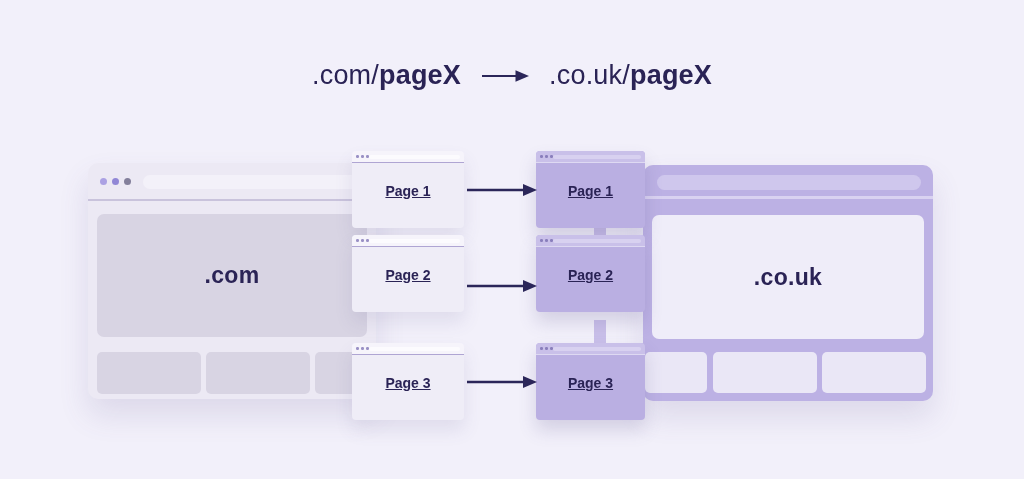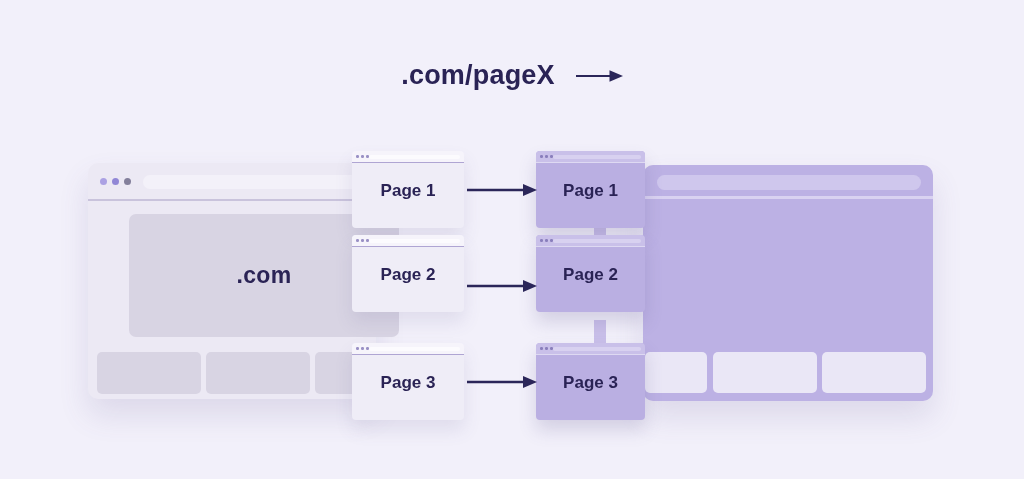--- a/index.html
+++ b/index.html
@@ -12,62 +12,62 @@
     --dot1:#ABA1E3; --dot2:#9187D6; --dot3:#837F9B;
     --mini-dot-light:#9A91C5; --mini-dot-purple:#8A7FBC;
   }
   *{margin:0;padding:0;box-sizing:border-box;}
   html,body{width:1024px;height:479px;overflow:hidden;}
   body{font-family:"Liberation Sans","DejaVu Sans",sans-serif;background:var(--bg);position:relative;}
   .stage{position:absolute;inset:0;}
 
   
   .header{position:absolute;left:0;right:0;top:60px;display:flex;justify-content:center;align-items:center;gap:20px;color:var(--ink);font-size:27px;letter-spacing:.2px;}
-  .header .bold{font-weight:700;}
+  .header .bold{font-weight:400;}
   .header .reg{font-weight:700;}
   .header-arrow{color:var(--arrow);display:block;}
 
   
   .window{position:absolute;border-radius:10px;box-shadow:0 16px 30px rgba(92,80,140,.14);}
   .window-left{left:88px;top:163px;width:288px;height:236px;background:var(--win-light);}
   .window-right{left:643px;top:165px;width:290px;height:236px;background:var(--win-purple);}
 
   .chrome{position:absolute;left:0;right:0;top:0;height:36px;}
   .traffic{position:absolute;left:12px;top:15px;display:flex;gap:5px;}
   .traffic .dot{width:7px;height:7px;border-radius:50%;}
   .traffic .d1{background:var(--dot1);} .traffic .d2{background:var(--dot2);} .traffic .d3{background:var(--dot3);}
   .addressbar{position:absolute;left:55px;right:10px;top:12px;height:14px;border-radius:7px;background:var(--addr-light);}
   .chrome-divider{position:absolute;left:0;right:0;top:36px;height:1.5px;background:var(--divider-light);}
 
   .pill{position:absolute;left:14px;right:12px;top:10px;height:15px;border-radius:8px;background:var(--pill-purple);}
   .strip-line{position:absolute;left:0;right:0;top:31px;height:2.5px;background:var(--strip-light);opacity:.85;}
 
   .hero{position:absolute;left:9px;top:51px;width:270px;height:123px;border-radius:7px;display:flex;align-items:center;justify-content:center;font-weight:700;font-size:23px;color:var(--ink);letter-spacing:.3px;}
-  .hero-dark{background:var(--panel-dark);margin-left:32px;}
+  .hero-dark{background:var(--panel-dark);}
   .hero-light{background:var(--panel-light);width:272px;top:50px;height:124px;}
 
   .bottom-card{position:absolute;top:189px;height:42px;border-radius:5px;}
   .window-left  .bottom-card{background:var(--panel-dark);}
   .window-right .bottom-card{top:187px;height:41px;background:var(--card-bottom-right);}
 
   
   .mini-card{position:absolute;width:112px;height:77px;border-radius:4px;overflow:hidden;display:flex;flex-direction:column;}
   .mini-light{background:var(--card-light);box-shadow:0 10px 18px rgba(92,80,140,.12);}
   .mini-purple{background:var(--card-purple);box-shadow:0 10px 18px rgba(92,80,140,.20);width:109px;}
   .mini-titlebar{position:relative;height:12px;flex:0 0 12px;}
   .mini-light  .mini-titlebar{background:var(--card-light-bar);border-bottom:1px solid var(--card-light-edge);}
   .mini-purple .mini-titlebar{background:var(--card-purple-bar);border-bottom:1px solid rgba(255,255,255,.4);}
   .mini-dots{position:absolute;left:4px;top:4px;display:flex;gap:2.5px;}
   .mini-dots i{width:2.6px;height:2.6px;border-radius:50%;display:block;}
   .mini-light  .mini-dots i{background:var(--mini-dot-light);}
   .mini-purple .mini-dots i{background:var(--mini-dot-purple);}
   .mini-addr{position:absolute;left:17px;right:4px;top:3.5px;height:4.5px;border-radius:2.5px;}
   .mini-light  .mini-addr{background:var(--card-light-line);}
   .mini-purple .mini-addr{background:var(--card-purple-line);}
-  .mini-label{flex:1;display:flex;align-items:center;justify-content:center;padding-bottom:10px;font-weight:700;font-size:17px;color:var(--ink);}
+  .mini-label{flex:1;display:flex;align-items:center;justify-content:center;padding-bottom:10px;font-weight:700;font-size:14px;color:var(--ink);text-decoration:underline;}
 
   
   .col-src{left:352px;}
   .col-dst{left:536px;}
   .row1{top:151px;} .row2{top:235px;} .row3{top:343px;}
 
   
   .map-arrow{position:absolute;left:467px;width:70px;height:14px;color:var(--arrow);}
   .map-arrow.r1{top:183px;} .map-arrow.r2{top:279px;} .map-arrow.r3{top:375px;}
   .connector{position:absolute;left:594px;width:12px;height:28px;background:var(--connector);}
@@ -77,20 +77,21 @@
 <body>
 
 <div class="stage">
 
   <div class="header">
     <span><span class="bold">.com/</span><span class="reg">pageX</span></span>
     <svg class="header-arrow" width="48" height="14" viewBox="0 0 48 14">
       <line x1="1" y1="7" x2="36" y2="7" stroke="currentColor" stroke-width="2.2"></line>
       <path d="M48 7 L34.5 1.2 L34.5 12.8 Z" fill="currentColor"></path>
     </svg>
+    <span><span class="bold">.co.uk/</span><span class="reg">pageX</span></span>
   </div>
 
   <div class="window window-left">
     <div class="chrome">
       <div class="traffic">
         <span class="dot d1"></span>
         <span class="dot d2"></span>
         <span class="dot d3"></span>
       </div>
       <div class="addressbar"></div>
@@ -100,20 +101,23 @@
       <span>.com</span>
     </div>
     <div class="bottom-card" style="left:9px;width:104px;"></div>
     <div class="bottom-card" style="left:118px;width:104px;"></div>
     <div class="bottom-card" style="left:227px;width:52px;"></div>
   </div>
 
   <div class="window window-right">
     <div class="pill"></div>
     <div class="strip-line"></div>
+    <div class="hero hero-light">
+      <span>.co.uk</span>
+    </div>
     <div class="bottom-card" style="left:2px;width:62px;"></div>
     <div class="bottom-card" style="left:70px;width:104px;"></div>
     <div class="bottom-card" style="left:179px;width:104px;"></div>
   </div>
 
   <div class="connector conn1"></div>
   <div class="connector conn2"></div>
 
   <div class="mini-card mini-light col-src row1">
     <div class="mini-titlebar">

